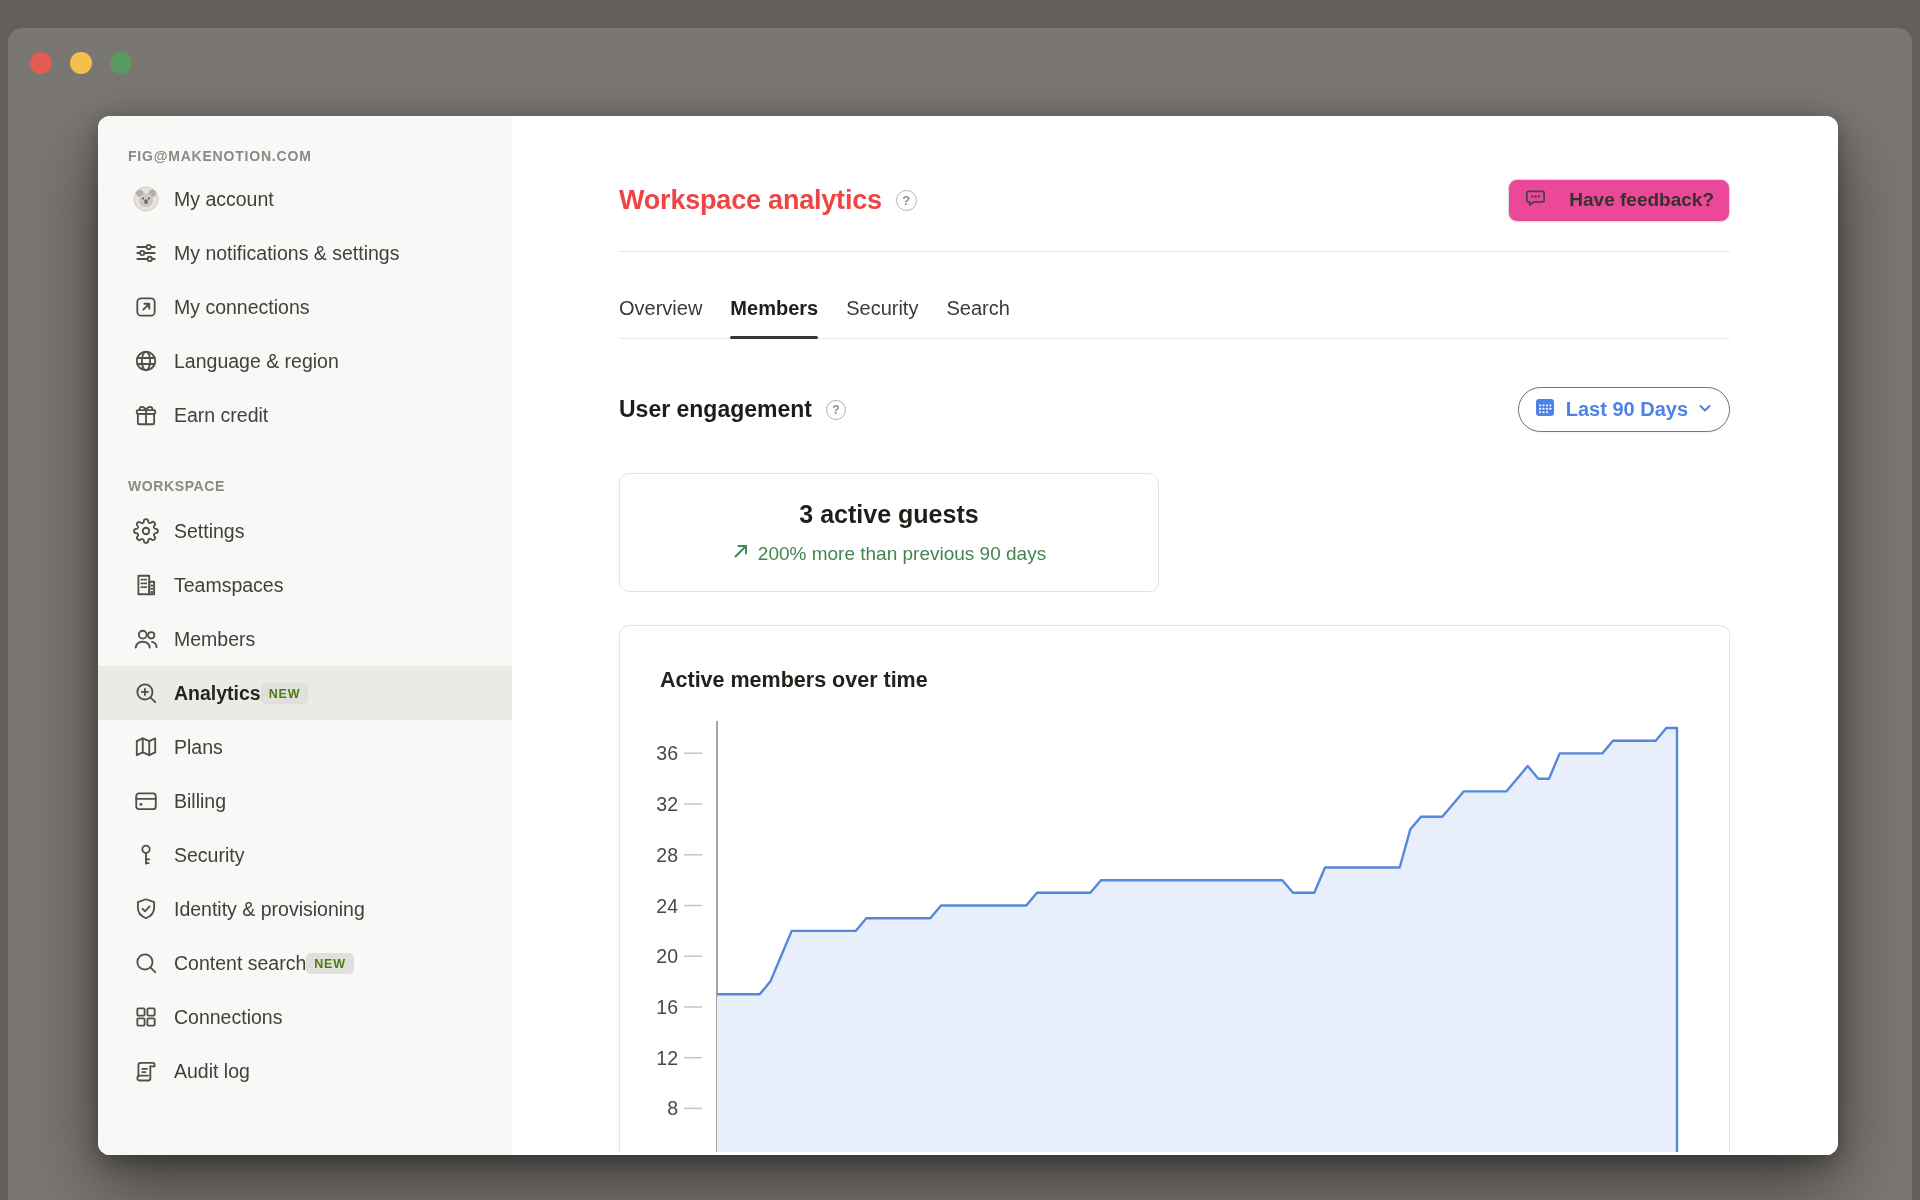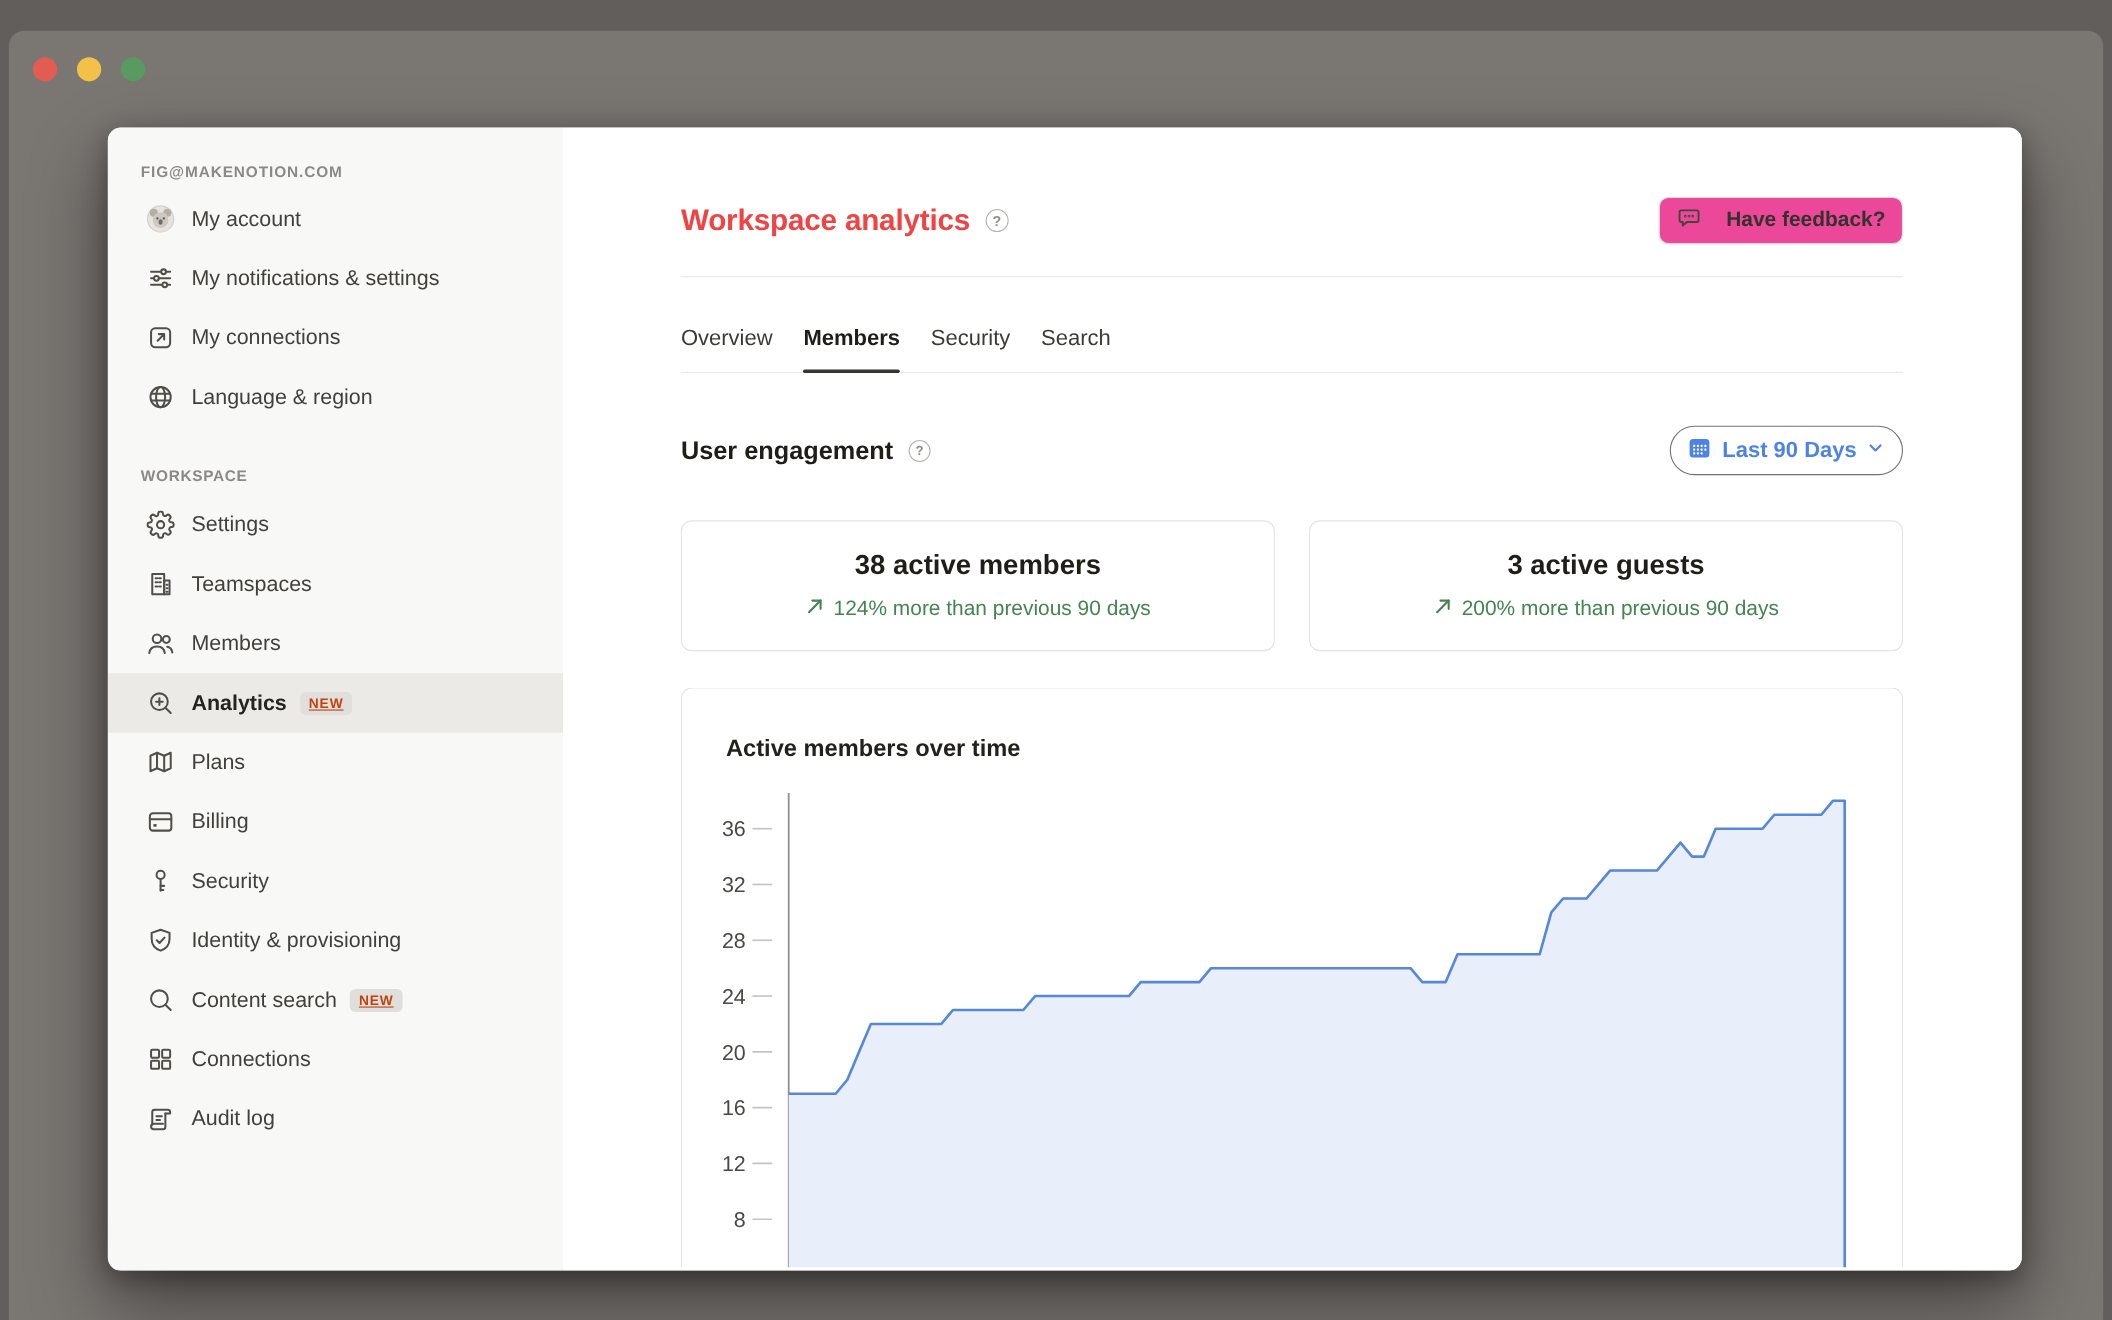--- a/index.html
+++ b/index.html
@@ -24,22 +24,22 @@
     color:#8b8985; height:20px; line-height:20px; margin-bottom:6px; }
   .sb-heading { padding:0 30px; font-size:14px; font-weight:600; letter-spacing:.6px;
     color:#8b8985; margin-top:36px; margin-bottom:10px; }
   .sb-item { display:flex; align-items:center; min-height:54px; padding:0 20px 0 34px; cursor:pointer; }
   .sb-item.selected { background:#eceae7; }
   .sb-icon { width:28px; height:28px; flex:0 0 28px; margin-right:14px; display:flex;
     align-items:center; justify-content:center; color:#514f4a; }
   .sb-icon svg { width:26px; height:26px; }
   .sb-label { font-size:19.5px; color:#42403b; line-height:24px; max-width:238px; }
   .sb-item.selected .sb-label { font-weight:700; color:#26241f; }
-  .sb-badge { margin-left:12px; background:#e0dfdc; color:#c2410c; font-size:12.5px;
-    font-weight:600; letter-spacing:.8px; border-radius:5px; padding:4px 8px 3px;text-decoration:underline; }
+  .sb-badge { background:#e0dfdc; color:#4d7c0f; font-size:12.5px;
+    font-weight:600; letter-spacing:.8px; border-radius:5px; padding:4px 8px 3px; }
 
   
   .main { flex:1; background:#fff; padding:62px 108px 0 107px; position:relative; }
   .hdr-row { display:flex; align-items:center; height:44px; }
   .page-title { font-size:27px; font-weight:700; color:#ef4444; letter-spacing:-.2px; }
   .help { width:21px; height:21px; border-radius:50%; border:1.6px solid #b5b3af;
     color:#8f8d89; font-size:13px; font-weight:700; display:inline-flex;
     align-items:center; justify-content:center; margin-left:14px; cursor:pointer; }
   .spacer { flex:1; }
   .feedback-btn { display:flex; align-items:center; gap:22px; height:43px; padding:0 15px;
@@ -123,20 +123,32 @@
             </div>
             <div class="sb-item">
               <span class="sb-icon">
                 <svg viewBox="0 0 24 24" fill="none" stroke="currentColor" stroke-width="1.7" stroke-linecap="round" stroke-linejoin="round">
                   <circle cx="12" cy="12" r="8.5"></circle>
                   <ellipse cx="12" cy="12" rx="3.8" ry="8.5"></ellipse>
                   <path d="M4 9.2h16M4 14.8h16"></path>
                 </svg>
               </span>
               <span class="sb-label">Language &amp; region</span>
+            </div>
+            <div class="sb-item">
+              <span class="sb-icon">
+                <svg viewBox="0 0 24 24" fill="none" stroke="currentColor" stroke-width="1.7" stroke-linecap="round" stroke-linejoin="round">
+                  <rect x="4.5" y="11" width="15" height="9.5" rx="1"></rect>
+                  <rect x="3.5" y="7.5" width="17" height="3.5" rx="1"></rect>
+                  <path d="M12 7.5v13"></path>
+                  <path d="M12 7.5c-1.5-4-6.5-4-6 0"></path>
+                  <path d="M12 7.5c1.5-4 6.5-4 6 0"></path>
+                </svg>
+              </span>
+              <span class="sb-label">Earn credit</span>
             </div>
             <div class="sb-heading">WORKSPACE</div>
             <div class="sb-item">
               <span class="sb-icon">
                 <svg viewBox="0 0 24 24" fill="none" stroke="currentColor" stroke-width="1.7" stroke-linecap="round" stroke-linejoin="round">
                   <circle cx="12" cy="12" r="3"></circle>
                   <path d="M19.4 15a1.65 1.65 0 0 0 .33 1.82l.06.06a2 2 0 0 1-2.83 2.83l-.06-.06a1.65 1.65 0 0 0-1.82-.33 1.65 1.65 0 0 0-1 1.51V21a2 2 0 0 1-4 0v-.09A1.65 1.65 0 0 0 9 19.4a1.65 1.65 0 0 0-1.82.33l-.06.06a2 2 0 0 1-2.83-2.83l.06-.06a1.65 1.65 0 0 0 .33-1.82 1.65 1.65 0 0 0-1.51-1H3a2 2 0 0 1 0-4h.09A1.65 1.65 0 0 0 4.6 9a1.65 1.65 0 0 0-.33-1.82l-.06-.06a2 2 0 0 1 2.83-2.83l.06.06a1.65 1.65 0 0 0 1.82.33H9a1.65 1.65 0 0 0 1-1.51V3a2 2 0 0 1 4 0v.09a1.65 1.65 0 0 0 1 1.51 1.65 1.65 0 0 0 1.82-.33l.06-.06a2 2 0 0 1 2.83 2.83l-.06.06a1.65 1.65 0 0 0-.33 1.82V9a1.65 1.65 0 0 0 1.51 1H21a2 2 0 0 1 0 4h-.09a1.65 1.65 0 0 0-1.51 1z"></path>
                 </svg>
               </span>
               <span class="sb-label">Settings</span>
@@ -299,32 +311,20 @@
             <span>Last 90 Days</span>
             <span>
               <svg width="16" height="16" viewBox="0 0 16 16" fill="none" stroke="#4e83e6" stroke-width="2" stroke-linecap="round" stroke-linejoin="round">
                   <path d="M3.5 6l4.5 4.5L12.5 6"></path>
                 </svg>
             </span>
           </button>
         </div>
 
         <div class="stats-row">
-          <div class="stat-card">
-            <div class="stat-value">38 active members</div>
-            <div class="stat-delta">
-              <span>
-                <svg width="18" height="18" viewBox="0 0 18 18" fill="none" stroke="#448450" stroke-width="1.9" stroke-linecap="round" stroke-linejoin="round">
-                    <path d="M3.5 14.5L14 4"></path>
-                    <path d="M6.5 4H14v7.5"></path>
-                  </svg>
-              </span>
-              <span>124% more than previous 90 days</span>
-            </div>
-          </div>
           <div class="stat-card">
             <div class="stat-value">3 active guests</div>
             <div class="stat-delta">
               <span>
                 <svg width="18" height="18" viewBox="0 0 18 18" fill="none" stroke="#448450" stroke-width="1.9" stroke-linecap="round" stroke-linejoin="round">
                     <path d="M3.5 14.5L14 4"></path>
                     <path d="M6.5 4H14v7.5"></path>
                   </svg>
               </span>
               <span>200% more than previous 90 days</span>

